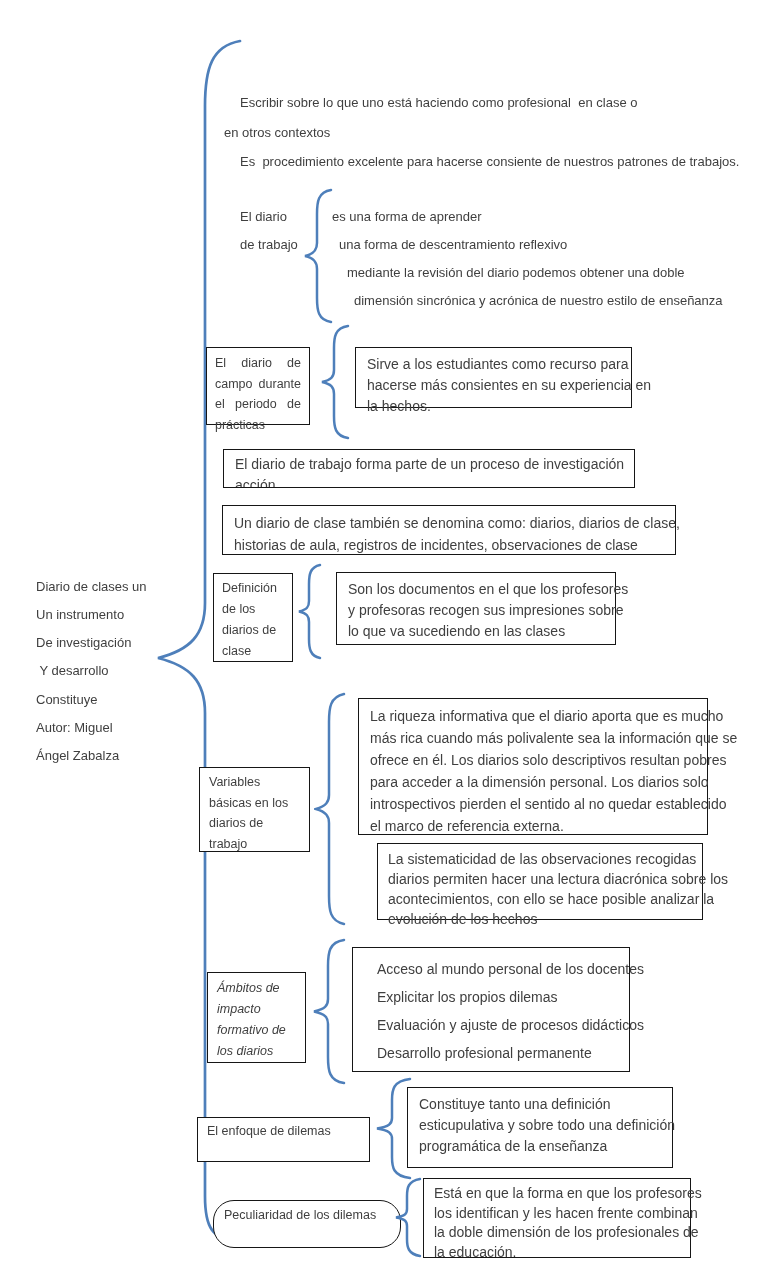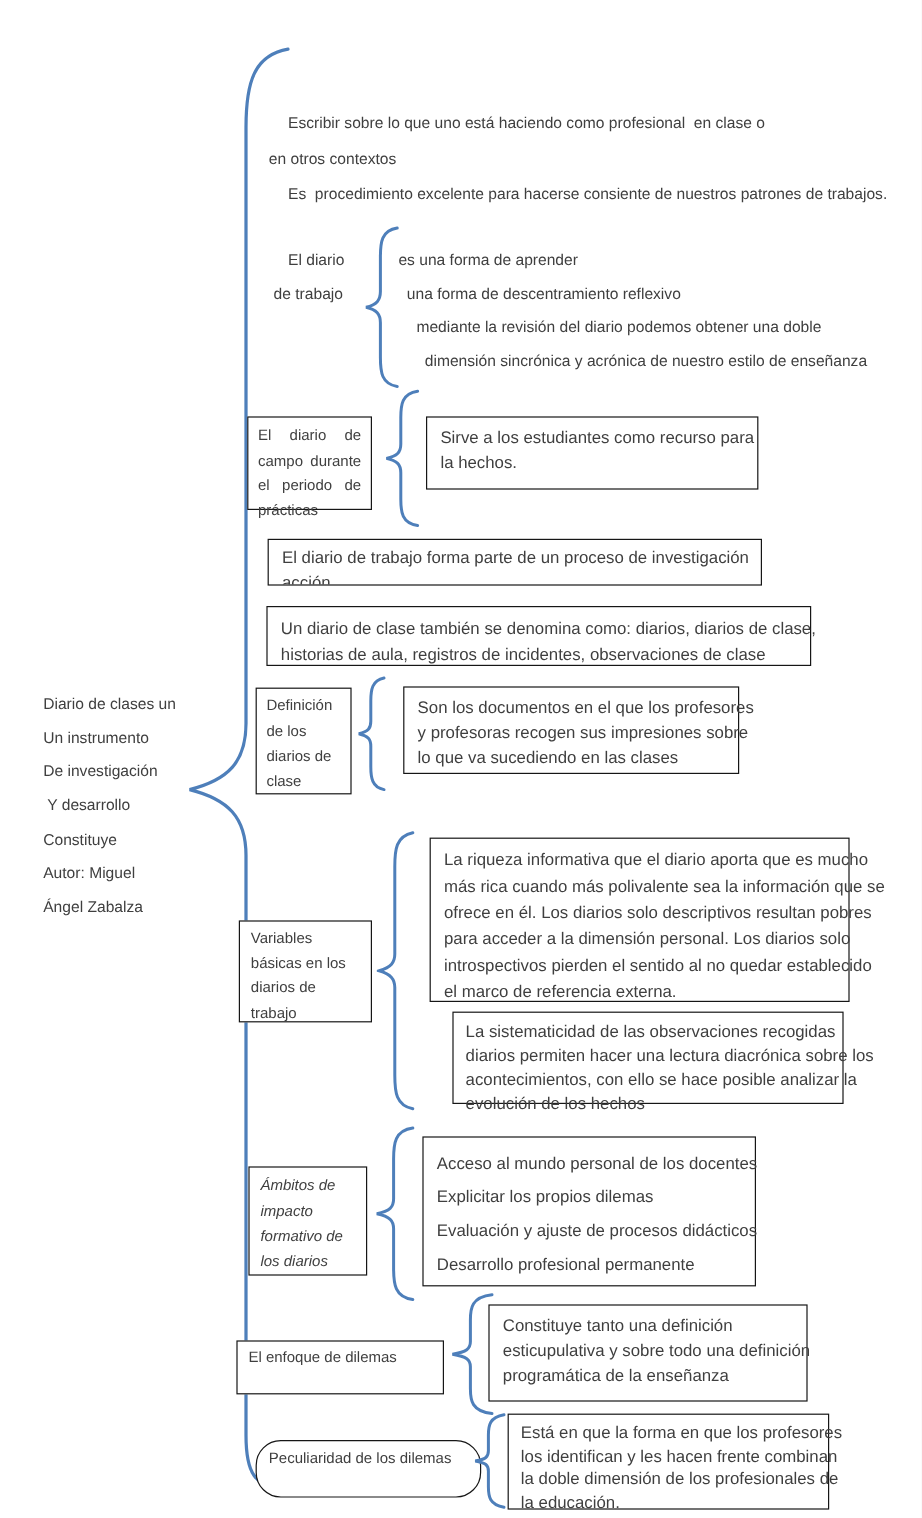--- a/index.html
+++ b/index.html
@@ -61,21 +61,21 @@
   </div>
 
   <div>
     <div class="abs line txt13" style="left:240px;top:88px;">Escribir sobre lo que uno está haciendo como profesional  en clase o</div>
     <div class="abs line txt13" style="left:224px;top:118px;">en otros contextos</div>
     <div class="abs line txt13" style="left:240px;top:147px;">Es  procedimiento excelente para hacerse consiente de nuestros patrones de trabajos.</div>
   </div>
 
   <div>
     <div class="abs line txt13" style="left:240px;top:202px;">El diario</div>
-    <div class="abs line txt13" style="left:228px;top:230px;">de trabajo</div>
+    <div class="abs line txt13" style="left:240px;top:230px;">de trabajo</div>
     <svg class="brace abs" style="left:303px;top:188px;" width="30" height="136" viewBox="0 0 30 136">
       <path d="M28,2 C15,4 14,14 14,26 L14,55 C14,62 11,66 2,68 C11,70 14,74 14,81 L14,110 C14,122 15,132 28,134"></path>
     </svg>
     <div class="abs line txt13" style="left:332px;top:202px;">es una forma de aprender</div>
     <div class="abs line txt13" style="left:339px;top:230px;">una forma de descentramiento reflexivo</div>
     <div class="abs line txt13" style="left:347px;top:258px;">mediante la revisión del diario podemos obtener una doble</div>
     <div class="abs line txt13" style="left:354px;top:286px;">dimensión sincrónica y acrónica de nuestro estilo de enseñanza</div>
   </div>
 
   <div>
@@ -83,20 +83,21 @@
       <div class="jline">El diario de</div>
       <div class="jline">campo durante</div>
       <div class="jline">el periodo de</div>
       <div>prácticas</div>
     </div>
     <svg class="brace abs" style="left:320px;top:324px;" width="30" height="116" viewBox="0 0 30 116">
       <path d="M28,2 C15,4 14,13 14,24 L14,46 C14,53 11,56 2,58 C11,60 14,63 14,70 L14,92 C14,103 15,112 28,114"></path>
     </svg>
     <div class="box" style="left:355px;top:347px;width:277px;height:61px;padding:6px 0 0 11px;line-height:21px;">
       <div class="line">Sirve a los estudiantes como recurso para</div>
+      <div class="line">hacerse más consientes en su experiencia en</div>
       <div class="line">la hechos.</div>
     </div>
   </div>
 
   <div class="box" style="left:223px;top:449px;width:412px;height:39px;padding:4px 0 4px 11px;line-height:21px;overflow:hidden;">
     <div class="line">El diario de trabajo forma parte de un proceso de investigación</div>
     <div class="line">acción.</div>
   </div>
 
   <div class="box" style="left:222px;top:505px;width:454px;height:50px;padding:6px 0 0 11px;line-height:22px;">
@@ -150,21 +151,21 @@
   <div>
     <div class="box" style="left:207px;top:972px;width:99px;height:91px;padding:5px 0 0 9px;line-height:21px;font-size:12.5px;font-style:italic;">
       <div class="line">Ámbitos de</div>
       <div class="line">impacto</div>
       <div class="line">formativo de</div>
       <div class="line">los diarios</div>
     </div>
     <svg class="brace abs" style="left:312px;top:938px;" width="34" height="147" viewBox="0 0 34 147">
       <path d="M32,2 C17,4 16,15 16,28 L16,61 C16,68 13,71 2,73.5 C13,76 16,79 16,86 L16,119 C16,132 17,143 32,145"></path>
     </svg>
-    <div class="box" style="left:352px;top:947px;width:278px;height:125px;padding:7px 0 0 11px;line-height:28px;">
+    <div class="box" style="left:352px;top:947px;width:278px;height:125px;padding:7px 0 0 24px;line-height:28px;">
       <div class="line">Acceso al mundo personal de los docentes</div>
       <div class="line">Explicitar los propios dilemas</div>
       <div class="line">Evaluación y ajuste de procesos didácticos</div>
       <div class="line">Desarrollo profesional permanente</div>
     </div>
   </div>
 
   <div>
     <div class="box" style="left:197px;top:1117px;width:173px;height:45px;padding:6px 0 0 9px;font-size:12.5px;">
       <div class="line">El enfoque de dilemas</div>

